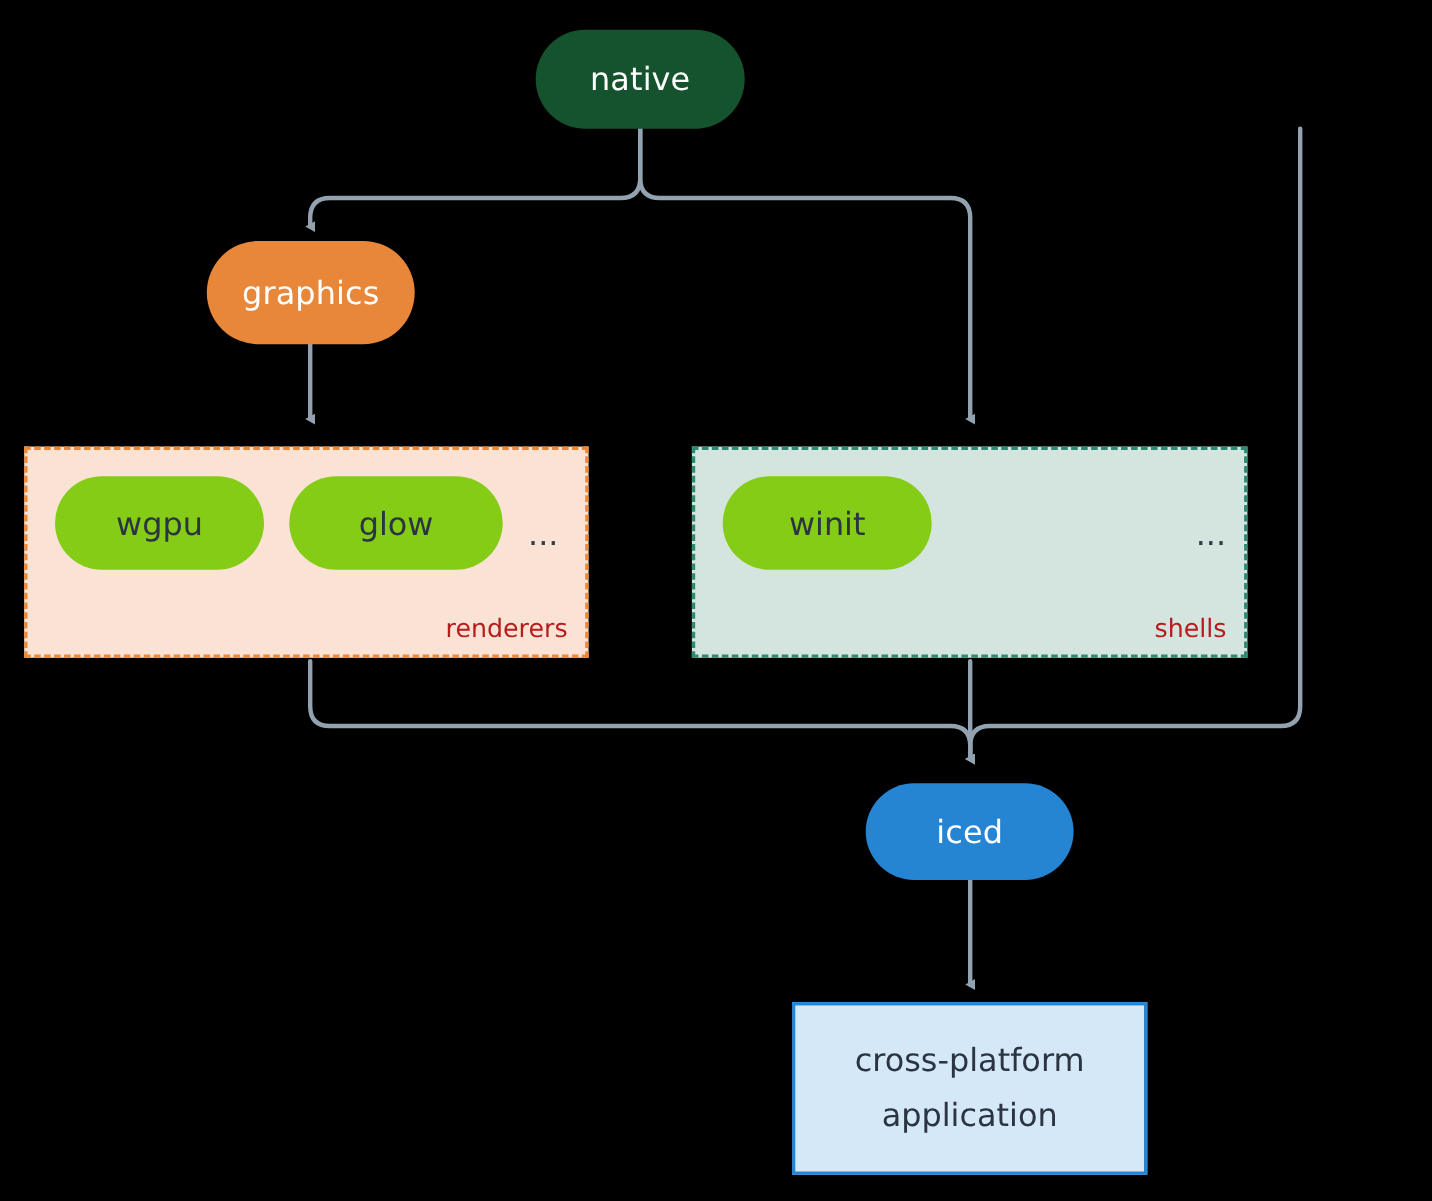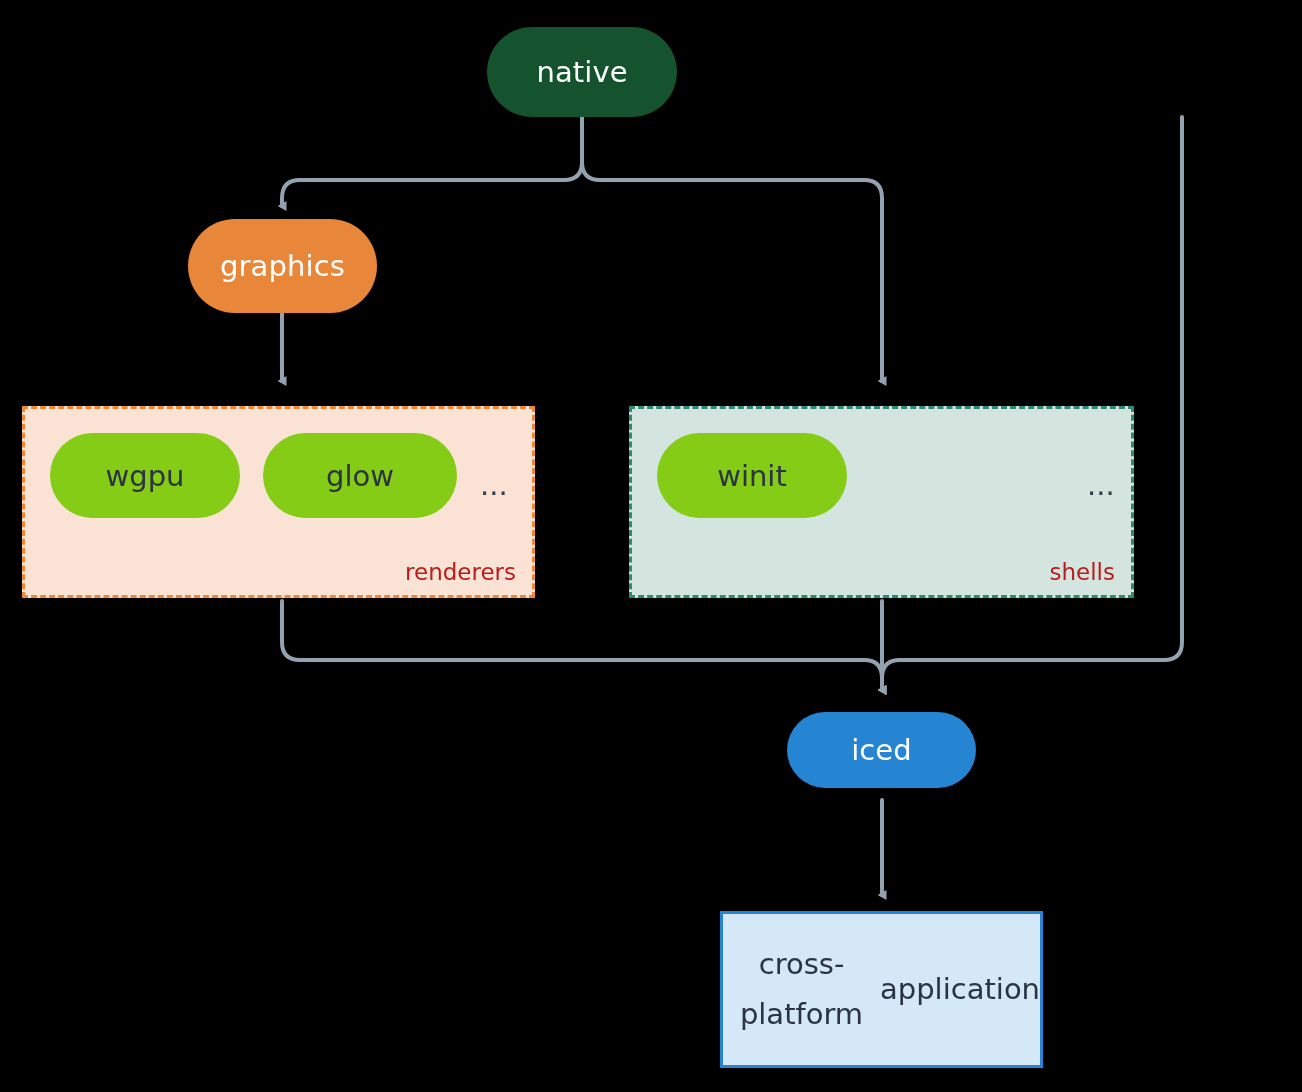--- a/index.html
+++ b/index.html
@@ -55,21 +55,21 @@
     left: 188px;
     top: 219px;
     width: 189px;
     height: 94px;
     background: #e8873a;
   }
   .node-iced {
     left: 787px;
     top: 712px;
     width: 189px;
-    height: 76px;
+    height: 88px;
     background: #2585d3;
   }
   .group {
     position: absolute;
     box-sizing: border-box;
   }
   .group-renderers {
     left: 22px;
     top: 406px;
     width: 513px;
@@ -113,20 +113,21 @@
   .node-app {
     left: 720px;
     top: 911px;
     width: 323px;
     height: 157px;
     background: #d4e8f8;
     border: 3px solid #2585d3;
     color: #2b3440;
     font-size: 29px;
     line-height: 1.72;
+    flex-direction: column;
   }
 </style>
 </head>
 <body>
 
 <div id="canvas">
 
   <svg id="edges" viewBox="0 0 1302 1092">
     <defs>
       <marker id="arrowhead" markerWidth="10" markerHeight="9" refX="5" refY="4.5" orient="auto" markerUnits="userSpaceOnUse">

